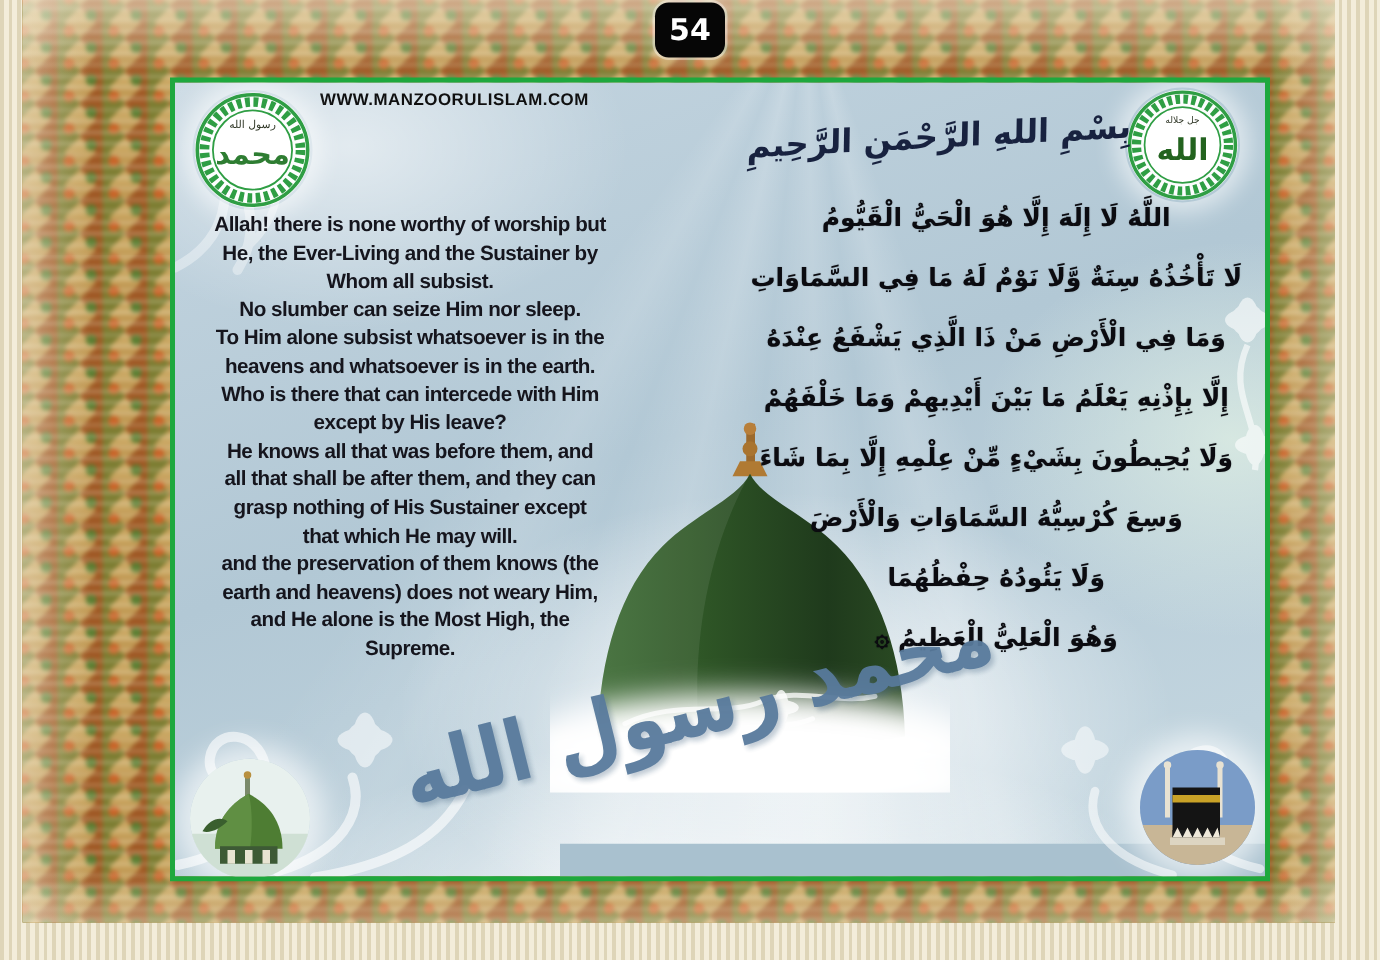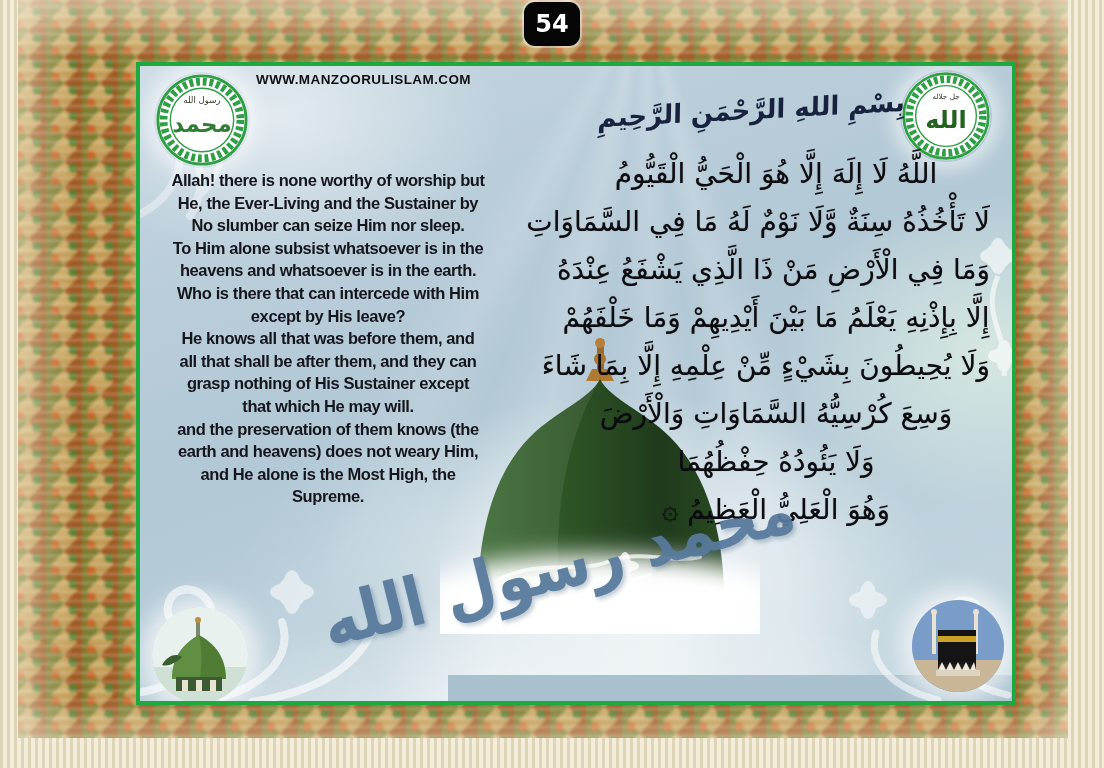--- a/index.html
+++ b/index.html
@@ -46,22 +46,22 @@
       radial-gradient(ellipse 500px 180px at 50% 104%,rgba(255,255,255,.9),rgba(255,255,255,0) 75%),
       linear-gradient(160deg,#c4d5e0 0%,#b2c8d5 45%,#c6d8e1 100%); margin-left: 26px;}
   .rays{position:absolute;inset:0;pointer-events:none;
     background:conic-gradient(from 160deg at 58% -12%,rgba(255,255,255,0) 0deg,rgba(255,255,255,.16) 7deg,rgba(255,255,255,0) 13deg,rgba(255,255,255,.14) 19deg,rgba(255,255,255,0) 26deg,rgba(255,255,255,.17) 33deg,rgba(255,255,255,0) 41deg,rgba(255,255,255,.12) 48deg,rgba(255,255,255,0) 56deg);}
   .bluestrip{position:absolute;left:308px;right:0;bottom:0;height:26px;background:#a9c1cf;}
   
   .url{position:absolute;left:116px;top:6px;font-size:13.5px;font-weight:bold;letter-spacing:.4px;color:#101010;white-space:nowrap;}
   .bismillah{position:absolute;left:570px;top:26px;width:195px;text-align:center;direction:rtl;
     font-family:"DejaVu Sans",sans-serif;font-size:26px;font-weight:bold;color:#18223f;
     transform:rotate(-3deg) skewX(-4deg);white-space:nowrap;}
-  .arabic{position:absolute;left:422px;top:84px;width:428px;text-align:center;direction:rtl;
-    font-family:"DejaVu Sans",sans-serif;font-size:28px;font-weight:normal;color:#0b0b10;}
+  .arabic{position:absolute;left:443px;top:84px;width:428px;text-align:center;direction:rtl;
+    font-family:"DejaVu Sans",sans-serif;font-size:20px;font-weight:bold;color:#0b0b10;}
   .arabic .aline{line-height:48px;white-space:nowrap;text-shadow:0 0 1px rgba(0,0,0,.35);}
   .english{position:absolute;left:4px;top:103px;width:368px;text-align:center;
     font-size:16.5px;font-weight:bold;letter-spacing:-.4px;color:#15151d;}
   .english .eline{line-height:22.6px;white-space:nowrap;text-align:center;}
   .shahada{position:absolute;left:328px;top:446px;width:330px;text-align:center;direction:rtl;
     font-family:"DejaVu Sans",sans-serif;font-size:60px;font-weight:bold;color:#587a9c;
     transform:rotate(-14deg) scaleY(1.12);letter-spacing:-2px;opacity:.95;white-space:nowrap;
     text-shadow:2px 3px 4px rgba(70,100,130,.35);}
   
   .seal{position:absolute;border-radius:50%;box-shadow:0 0 18px 8px rgba(255,255,255,.55);}
@@ -192,20 +192,21 @@
     <div class="aline">إِلَّا بِإِذْنِهِ يَعْلَمُ مَا بَيْنَ أَيْدِيهِمْ وَمَا خَلْفَهُمْ</div>
     <div class="aline">وَلَا يُحِيطُونَ بِشَيْءٍ مِّنْ عِلْمِهِ إِلَّا بِمَا شَاءَ</div>
     <div class="aline">وَسِعَ كُرْسِيُّهُ السَّمَاوَاتِ وَالْأَرْضَ</div>
     <div class="aline">وَلَا يَئُودُهُ حِفْظُهُمَا</div>
     <div class="aline">وَهُوَ الْعَلِيُّ الْعَظِيمُ ۞</div>
   </div>
 
   <div class="english">
     <div class="eline">Allah! there is none worthy of worship but</div>
     <div class="eline">He, the Ever-Living and the Sustainer by</div>
+    <div class="eline">Whom all subsist.</div>
     <div class="eline">No slumber can seize Him nor sleep.</div>
     <div class="eline">To Him alone subsist whatsoever is in the</div>
     <div class="eline">heavens and whatsoever is in the earth.</div>
     <div class="eline">Who is there that can intercede with Him</div>
     <div class="eline">except by His leave?</div>
     <div class="eline">He knows all that was before them, and</div>
     <div class="eline">all that shall be after them, and they can</div>
     <div class="eline">grasp nothing of His Sustainer except</div>
     <div class="eline">that which He may will.</div>
     <div class="eline">and the preservation of them knows (the</div>

